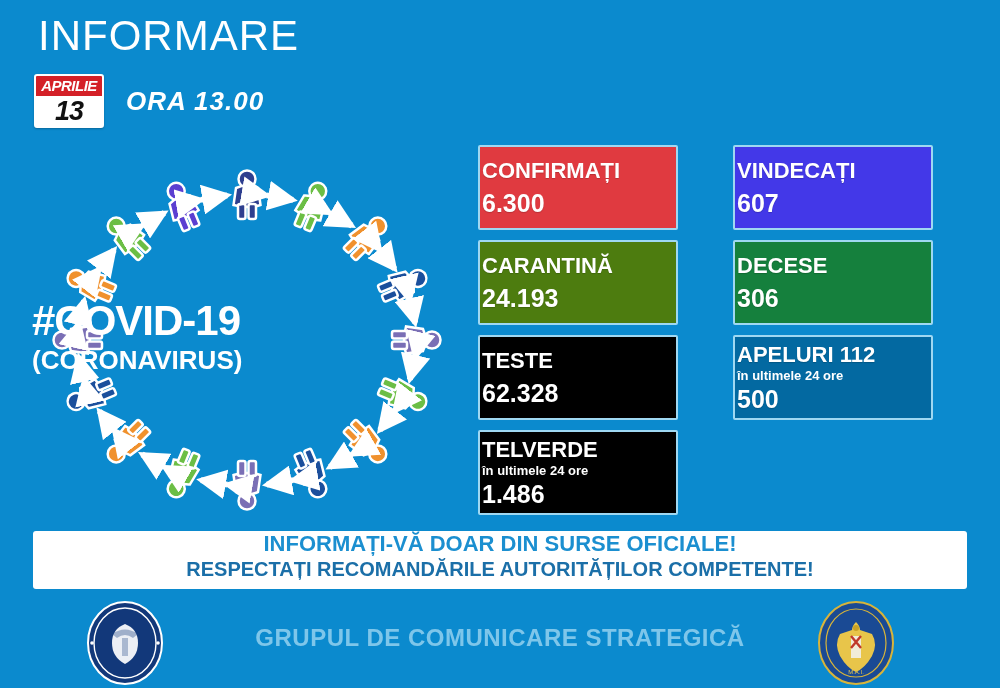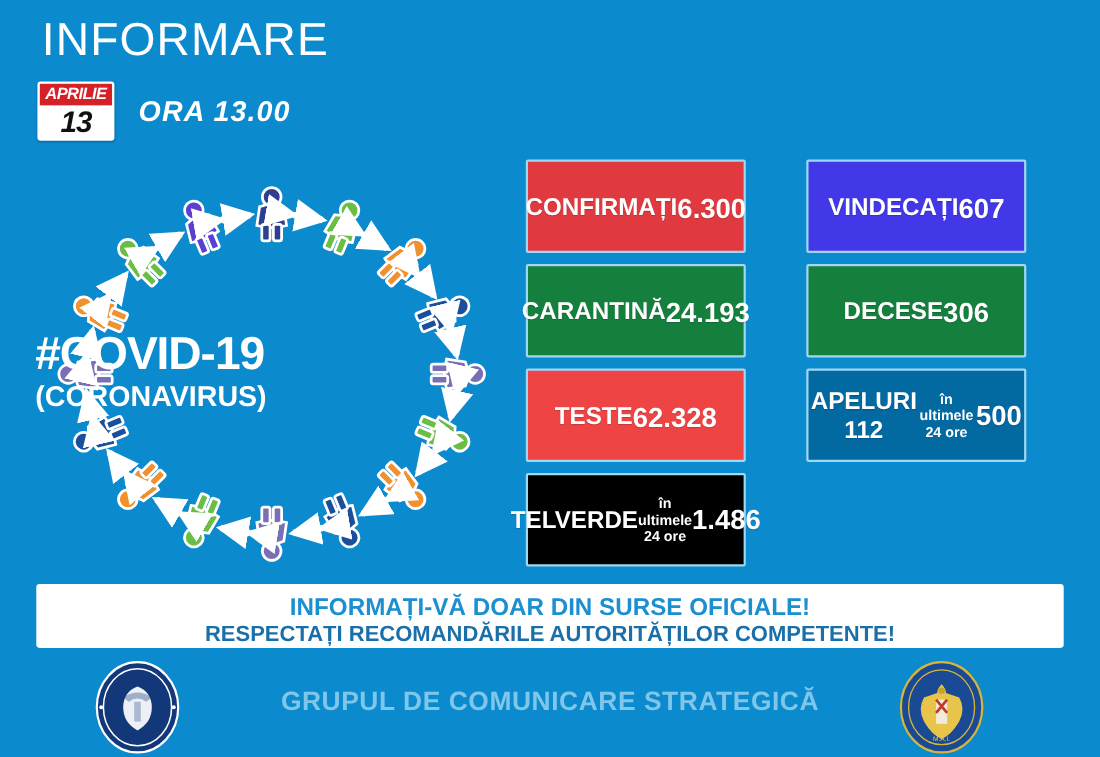--- a/index.html
+++ b/index.html
@@ -52,40 +52,40 @@
   
   #stats-grid {
     position:absolute; left:478px; top:145px;
     width:455px; height:372px;
     display:grid; grid-template-columns:200px 200px;
     grid-template-rows:repeat(4, 85px);
     column-gap:55px; row-gap:10px;
   }
   .stat-box {
     border:2px solid #9fd8f2; border-radius:2px;
-    display:flex; flex-direction:row; align-items:center;
+    display:flex; flex-direction:column; align-items:flex-start;
     justify-content:center; color:#ffffff; text-align:center;
     padding:4px 2px;
   }
   .stat-label {
     font-size:22px; font-weight:bold; letter-spacing:0px;
     line-height:26px; text-shadow:0 1px 1px rgba(0,0,0,.18);
   }
   .stat-sub { font-size:13px; font-weight:bold; line-height:15px; margin-top:0px; }
   .stat-value {
     font-size:25px; font-weight:bold; line-height:30px; margin-top:4px;
     text-shadow:0 1px 1px rgba(0,0,0,.18);
   }
   .stat-box.compact .stat-value { margin-top:1px; }
 
   
   #notice-banner {
     position:absolute; left:33px; top:531px; width:934px; height:58px;
     background:#ffffff; border-radius:3px;
-    display:flex; flex-direction:column; align-items:center; justify-content:flex-end;
+    display:flex; flex-direction:column; align-items:center; justify-content:flex-start;
   }
   #notice-line1 {
     color:#1b8fd0; font-size:22px; font-weight:bold;
     line-height:26px; letter-spacing:0px;
   }
   #notice-line2 {
     color:#1b6fa8; font-size:20px; font-weight:bold;
     line-height:24px; letter-spacing:0px;
   }
 
@@ -172,29 +172,29 @@
 
 <div id="stats-grid">
     <div class="stat-box" style="background: rgb(224, 58, 64);">
       <div class="stat-label">CONFIRMAȚI</div>
       <div class="stat-value">6.300</div>
     </div>
     <div class="stat-box" style="background: rgb(67, 56, 232);">
       <div class="stat-label">VINDECAȚI</div>
       <div class="stat-value">607</div>
     </div>
-    <div class="stat-box" style="background: #15803d;">
+    <div class="stat-box" style="background: #4d7c0f;">
       <div class="stat-label">CARANTINĂ</div>
       <div class="stat-value">24.193</div>
     </div>
     <div class="stat-box" style="background: #15803d;">
       <div class="stat-label">DECESE</div>
       <div class="stat-value">306</div>
     </div>
-    <div class="stat-box" style="background: #ef4444;">
+    <div class="stat-box" style="background: #000000;">
       <div class="stat-label">TESTE</div>
       <div class="stat-value">62.328</div>
     </div>
     <div class="stat-box compact" style="background: #0369a1;">
       <div class="stat-label">APELURI 112</div>
       <div class="stat-sub">în ultimele 24 ore</div>
       <div class="stat-value">500</div>
     </div>
     <div class="stat-box compact" style="background: #000000;">
       <div class="stat-label">TELVERDE</div>

